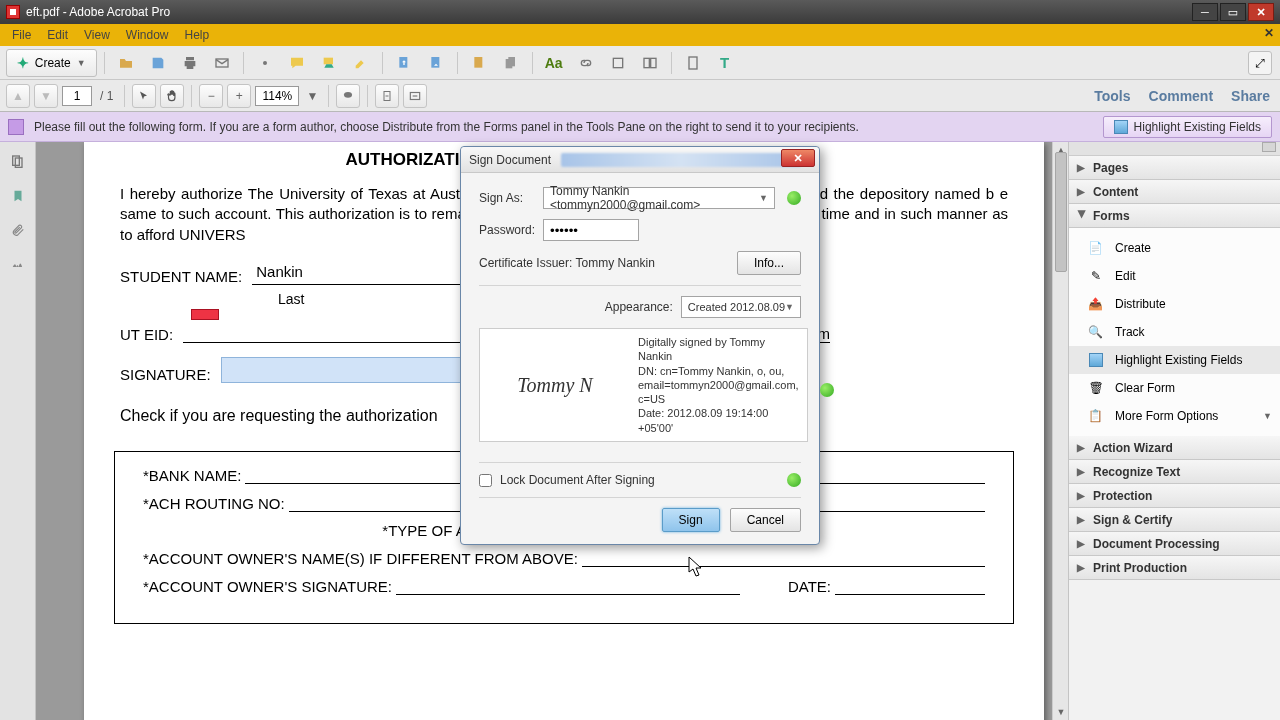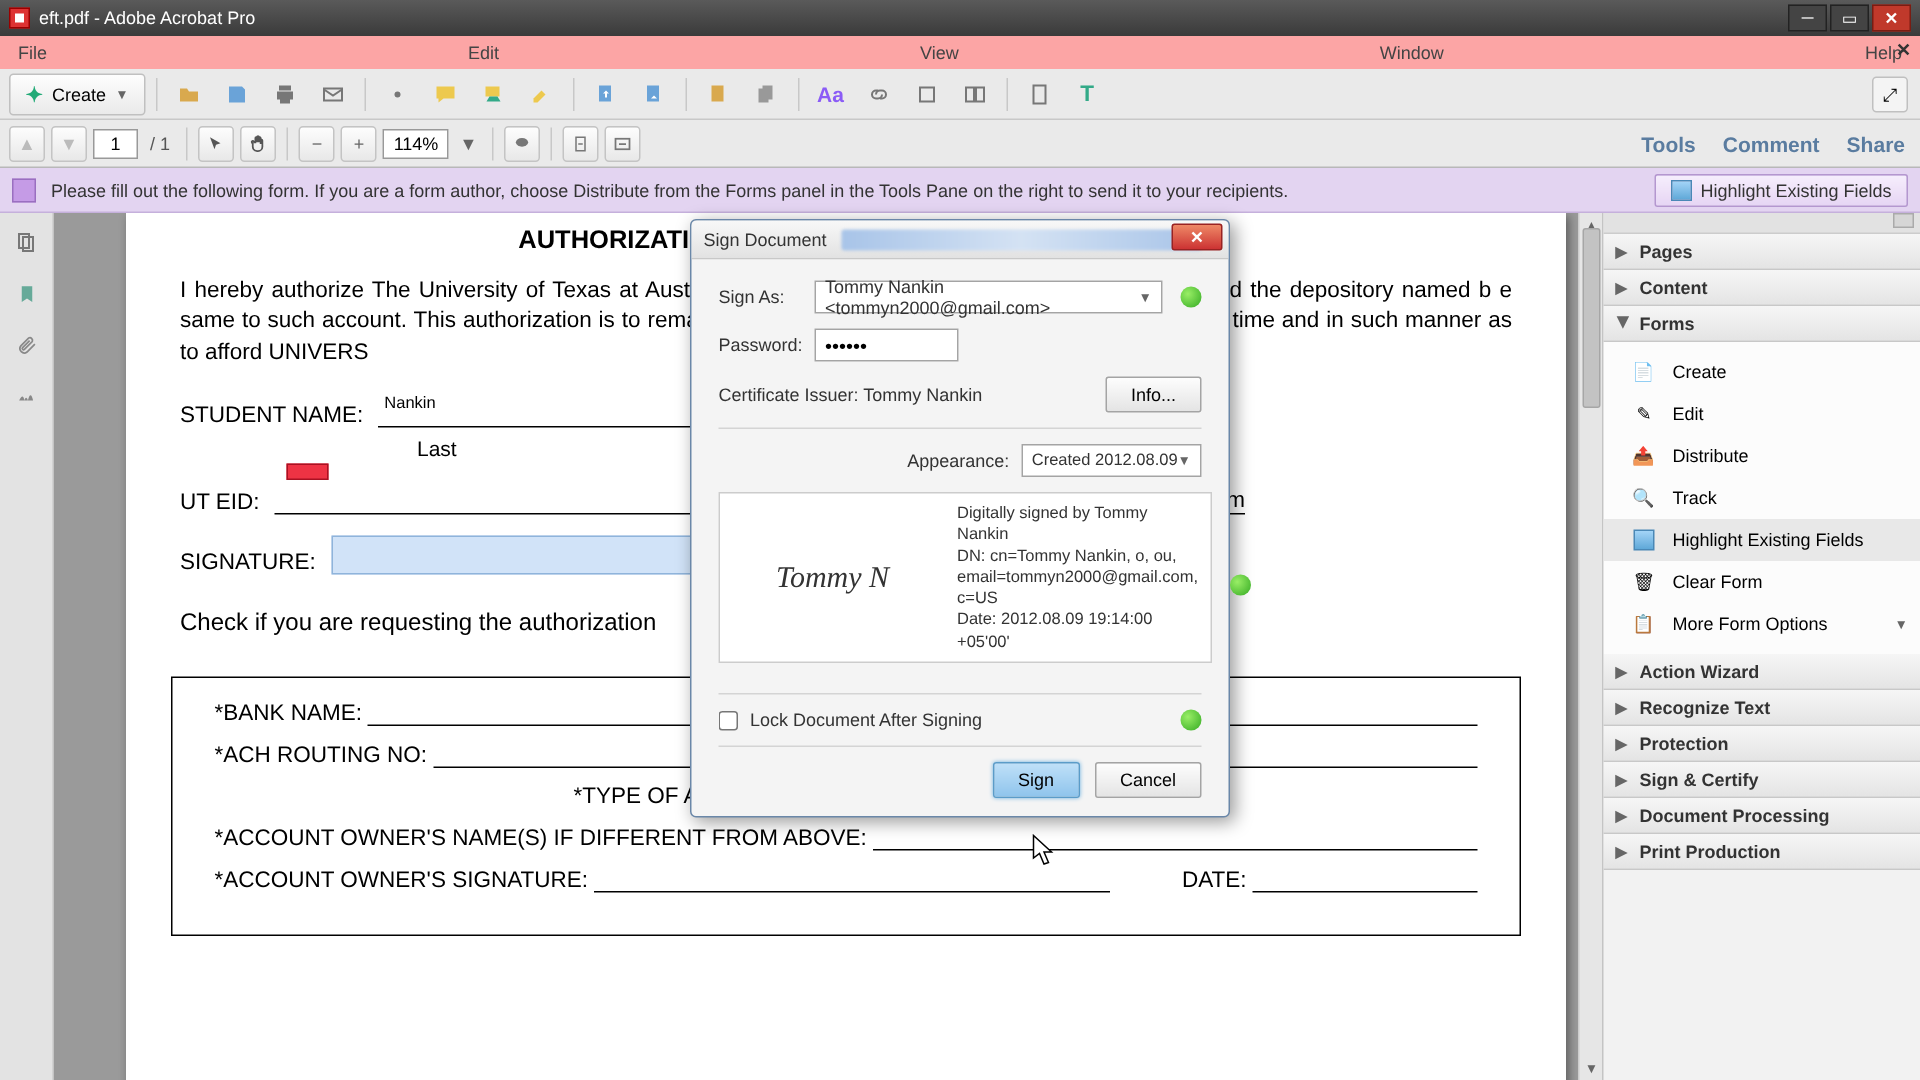--- a/index.html
+++ b/index.html
@@ -7,21 +7,21 @@
 
   
   .titlebar { height: 24px; background: linear-gradient(#5a5a5a,#3a3a3a); display: flex; align-items: center; color: #fff; padding: 0 6px; }
   .titlebar .icon { width: 14px; height: 14px; background:#d33; border:1px solid #900; margin-right:6px; position:relative;}
   .titlebar .icon::after{content:"";position:absolute;left:3px;top:3px;width:6px;height:6px;background:#fff;}
   .titlebar-title { flex: 1; font-size: 12px; }
   .winbtn { width: 26px; height: 18px; margin-left: 2px; background:#444;border:1px solid #222;color:#fff;display:flex;align-items:center;justify-content:center;font-size:11px;cursor:pointer;}
   .winbtn.close{background:#c0392b;border-color:#7a1c12;font-weight:bold;}
 
   
-  .menubar { height: 22px; background: #fca5a5; display: flex; align-items: center; padding: 0 4px; position:relative;justify-content:space-between;}
+  .menubar { height: 22px; background: #eab308; display: flex; align-items: center; padding: 0 4px; position:relative;}
   .menubar span { padding: 2px 8px; color:#444; cursor:pointer;}
   .menubar .closex{position:absolute;right:6px;top:2px;color:#333;font-weight:bold;cursor:pointer;}
 
   
   .toolbar { height: 34px; background: #eaeaea; border-bottom:1px solid #c8c8c8; display:flex;align-items:center;padding:0 6px;gap:4px;}
   .tbtn{width:28px;height:26px;border:1px solid transparent;border-radius:3px;display:flex;align-items:center;justify-content:center;color:#555;cursor:pointer;}
   .tbtn svg{width:16px;height:16px;}
   .sep{width:1px;height:22px;background:#c8c8c8;margin:0 3px;}
   .create-btn{display:flex;align-items:center;gap:6px;padding:0 10px;height:28px;border:1px solid #c0c0c0;border-radius:3px;background:linear-gradient(#fdfdfd,#eaeaea);cursor:pointer;}
   .create-btn .plus{color:#2a7;font-weight:bold;font-size:14px;}
@@ -53,21 +53,21 @@
   .scrollbar-v{position:absolute;right:0;top:0;width:16px;height:100%;background:#e6e6e6;border-left:1px solid #ccc;}
   .scrollbar-v .thumb{position:absolute;left:2px;width:12px;top:10px;height:120px;background:#c3c3c3;border:1px solid #a6a6a6;border-radius:2px;}
   .scrollbar-v .arrow{position:absolute;left:0;width:16px;height:16px;display:flex;align-items:center;justify-content:center;color:#666;font-size:9px;}
   .scrollbar-v .arrow.up{top:0;} .scrollbar-v .arrow.down{bottom:0;}
 
   .page{position:absolute;left:48px;top:0;width:960px;height:700px;background:#fff;box-shadow:2px 2px 6px rgba(0,0,0,0.4);padding:6px 36px 30px;font-family:"Times New Roman",serif;color:#000;}
   .page h1{text-align:center;font-size:17px;font-weight:bold;margin:2px 0 14px;}
   .page p{font-size:15px;text-align:justify;line-height:1.35;margin-bottom:18px;}
   .formline{display:flex;align-items:flex-end;gap:10px;font-size:15px;margin-bottom:6px;}
   .formline .lbl{white-space:nowrap;}
-  .formline .fill{flex:0 0 auto;border-bottom:1px solid #000;min-width:210px;height:22px;padding:0 4px;font-size:11px;}
+  .formline .fill{flex:0 0 auto;border-bottom:1px solid #000;min-width:210px;height:22px;padding:0 4px;font-size:15px;}
   .sublab{font-size:14px;margin-left:158px;margin-bottom:14px;}
   .sigfield{display:inline-block;width:256px;height:26px;background:#d1e3f8;border:1px solid #8fb4db;position:relative;}
   .sigfield .redtab{position:absolute;left:4px;top:-12px;width:28px;height:11px;background:#e34;border:1px solid #a12;}
   .checkrow{font-size:16px;margin:24px 0 26px;}
   .bankbox{border:1px solid #000;padding:14px 28px 18px;margin:0 -6px;}
   .bankline{display:flex;align-items:flex-end;gap:4px;font-size:15px;margin-bottom:10px;}
   .bankline .lbl{white-space:nowrap;}
   .bankline .u{border-bottom:1px solid #000;height:18px;}
   .cbox{display:inline-block;width:14px;height:14px;border:1.5px solid #000;margin:0 4px;vertical-align:middle;}
   .footer{display:flex;justify-content:space-between;font-style:italic;font-size:14px;margin-top:22px;}
@@ -196,21 +196,21 @@
       </svg>
     </div>
   <div class="tbtn">
       <svg viewBox="0 0 24 24" fill="#999">
         <rect x="4" y="6" width="10" height="14"></rect>
         <rect x="8" y="3" width="10" height="14"></rect>
       </svg>
     </div>
   <div class="sep"></div>
   <div class="tbtn">
-      <span style="font-size:14px;color:#8b5cf6;font-weight:bold;">Aа</span>
+      <span style="font-size:14px;color:#4d7c0f;font-weight:bold;">Aа</span>
     </div>
   <div class="tbtn">
       <svg viewBox="0 0 24 24" fill="none" stroke="#777" stroke-width="2">
         <path d="M9 12a4 4 0 014-4h2a4 4 0 010 8h-2"></path>
         <path d="M15 12a4 4 0 01-4 4H9a4 4 0 010-8h2"></path>
       </svg>
     </div>
   <div class="tbtn">
       <svg viewBox="0 0 24 24" fill="none" stroke="#777" stroke-width="2">
         <rect x="5" y="5" width="14" height="14"></rect>

